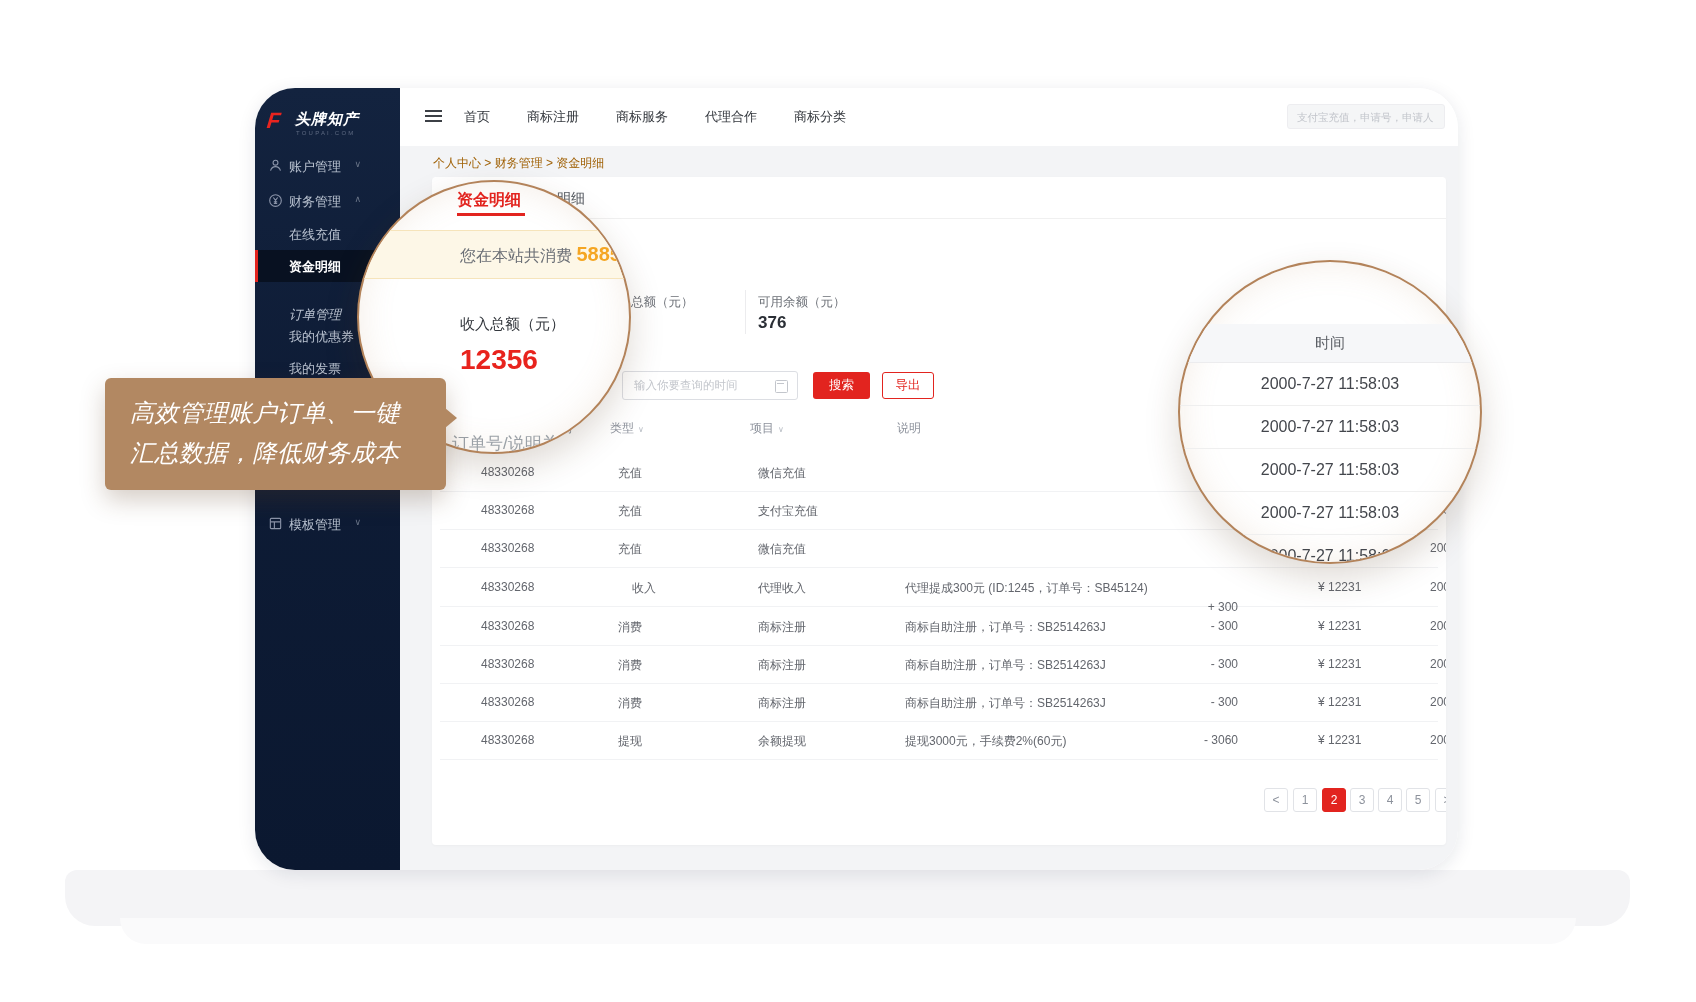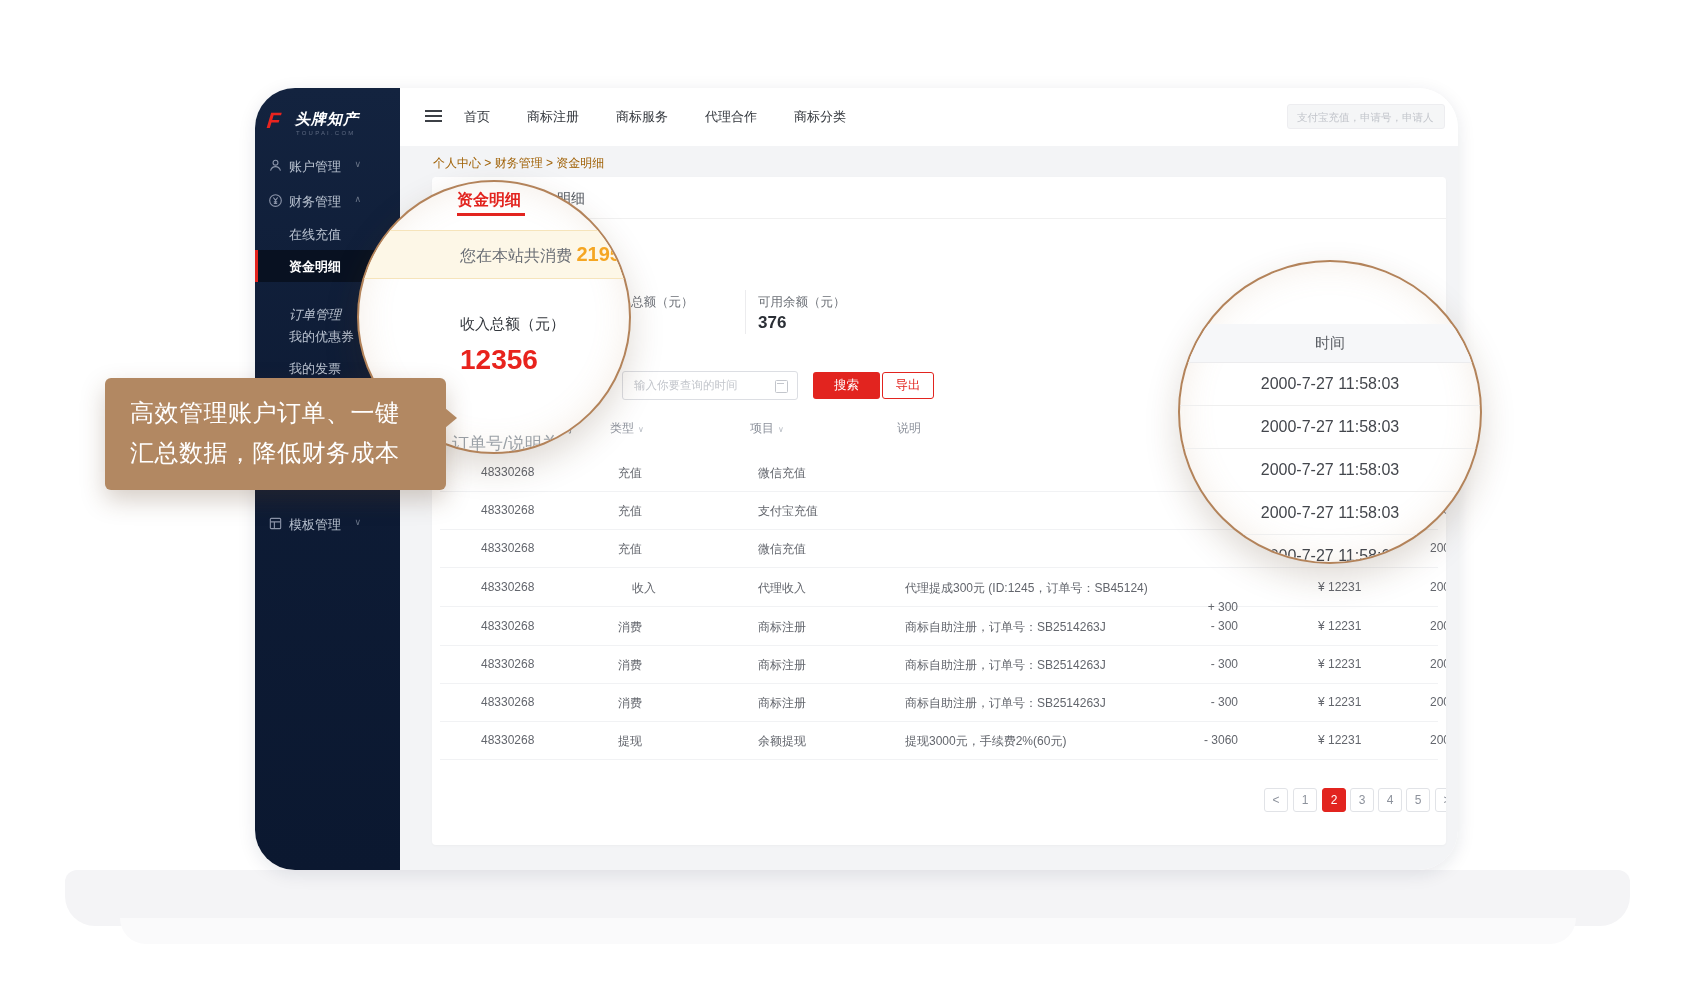--- a/index.html
+++ b/index.html
@@ -50,21 +50,21 @@
   .banner .smu{position:absolute;left:224px;top:0;line-height:43px;font-size:11px;color:#9b9fa8;}
 
   .stat-lbl{font-size:12.5px;color:#6b6f76;white-space:nowrap;}
   .stat-val{font-size:17px;color:#2b2f36;font-weight:bold;}
   .vdiv{width:1px;background:#ececee;}
 
   .dinput{left:190px;top:194px;width:176px;height:29px;border:1px solid #dcdee3;border-radius:3px;background:#fff;box-sizing:border-box;}
   .dinput .ph{position:absolute;left:11px;top:0;line-height:27px;font-size:11.5px;color:#c3c6cc;white-space:nowrap;}
   .cal{position:absolute;right:9px;top:8px;width:11px;height:11px;border:1px solid #c3c6cc;border-radius:1.5px;}
   .cal::before{content:"";position:absolute;left:1px;top:2px;width:7px;height:1px;background:#c3c6cc;}
-  .btn-red{left:381px;top:195px;width:67px;height:27px;background:#e2241f;border-radius:3px;color:#fff;font-size:12.5px;text-align:center;line-height:27px;cursor:pointer;}
+  .btn-red{left:381px;top:195px;width:57px;height:27px;background:#e2241f;border-radius:3px;color:#fff;font-size:12.5px;text-align:center;line-height:27px;cursor:pointer;}
   .btn-outline{left:450px;top:195px;width:52px;height:27px;border:1px solid #e2241f;border-radius:3px;color:#e2241f;font-size:12.5px;text-align:center;line-height:25px;box-sizing:border-box;background:#fff;cursor:pointer;}
 
   .th{top:243px;height:28px;font-size:12px;color:#8d929c;white-space:nowrap;}
   .th .chev{font-size:8px;color:#b7bcc4;margin-left:4px;}
   .trow{left:8px;width:998px;height:38px;border-bottom:1px solid #f1f2f4;}
   .trow .c{position:absolute;top:12px;font-size:12px;color:#63666d;white-space:nowrap;}
 
   .pag{top:611px;height:24px;}
   .pbtn{position:absolute;top:0;width:24px;height:24px;border:1px solid #e1e3e7;border-radius:3px;background:#fff;color:#8d929c;font-size:12px;text-align:center;line-height:22px;box-sizing:border-box;cursor:pointer;}
   .pbtn.active{background:#e2241f;border-color:#e2241f;color:#fff;}
@@ -80,21 +80,21 @@
   .mag-banner .n{font-size:20px;color:#f5a623;font-weight:bold;}
   .mag-stat-lbl{left:101px;top:133px;font-size:15px;color:#33373d;}
   .mag-stat-val{left:101px;top:162px;font-size:28px;color:#e8231d;font-weight:bold;}
   .mag-th{left:93px;top:250px;font-size:17px;color:#9aa0a6;white-space:nowrap;}
   .mag-time-head{left:0;top:62px;width:300px;height:38px;background:#f6f7f9;border-bottom:1px solid #ececee;}
   .mag-time-head span{display:block;text-align:center;line-height:38px;font-size:15px;color:#5c6066;}
   .mag-trow{left:0;width:300px;height:43px;border-bottom:1px solid #efefef;text-align:center;}
   .mag-trow span{line-height:43px;font-size:16px;color:#43464c;white-space:nowrap;}
 
   
-  .tip{background:#b28862;border-radius:6px;box-shadow:0 10px 24px rgba(90,60,30,.25);color:#fff;}
+  .tip{background:#b28862;border-radius:6px;box-shadow:0 10px 24px rgba(90,60,30,.25);color:#fff;font-style:italic;}
   .tip .line{white-space:nowrap;font-size:24px;letter-spacing:.5px;line-height:40px;}
   .tip1{left:105px;top:378px;width:341px;height:112px;padding:15px 0 0 25px;box-sizing:border-box;}
   .tip2{left:898px;top:447px;width:339px;height:128px;padding:12px 0 0 22px;box-sizing:border-box;}
   .tip2 .line{line-height:36px;}
   .tip-arrow{position:absolute;width:0;height:0;border:10px solid transparent;border-left:12px solid #b28862;right:-21px;}
   .tip1 .tip-arrow{top:30px;}
   .tip2 .tip-arrow{top:24px;}
 </style>
 </head>
 <body>
@@ -280,21 +280,21 @@
             <div class="pbtn" style="left: 1003px;">&gt;</div>
           </div>
       </div>
     </div>
   </div>
 
   <div class="abs circle c1">
     <div class="abs mag-tab">资金明细</div>
     <div class="abs mag-tab-ul"></div>
     <div class="abs mag-banner">
-      <span class="t"><span>您在本站共消费 </span><span class="n">21958</span></span>
+      <span class="t"><span>您在本站共消费 </span><span class="n">58854</span></span>
     </div>
     <div class="abs mag-stat-lbl">收入总额（元）</div>
     <div class="abs mag-stat-val">12356</div>
     <div class="abs mag-th">订单号/说明关键词</div>
   </div>
 
   <div class="abs circle c2">
     <div class="abs mag-time-head">
         <span>时间</span>
       </div>

